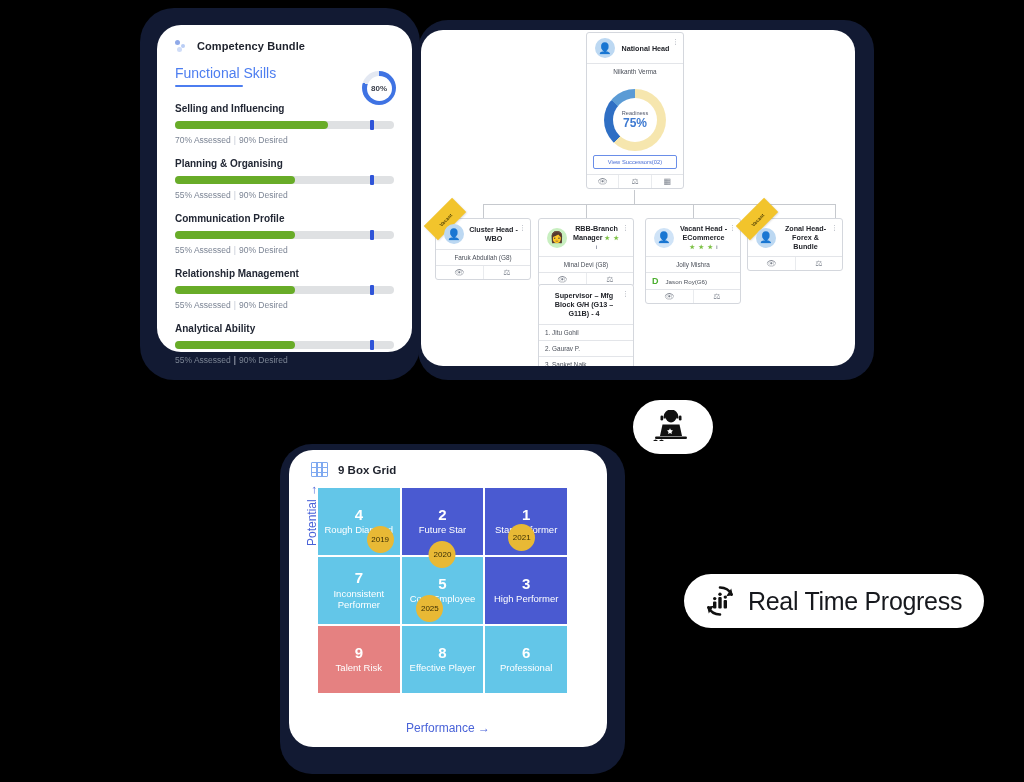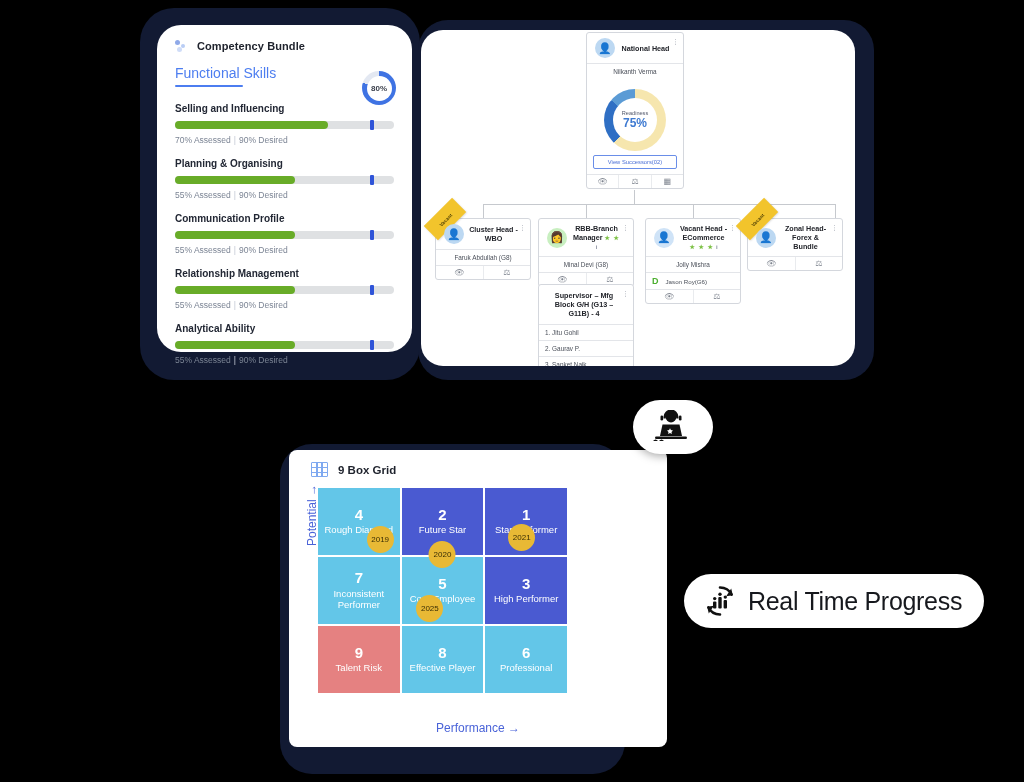--- a/index.html
+++ b/index.html
@@ -129,21 +129,21 @@
   .root-donut-core .lbl { font-size: 5.6px; color: #51576a; }
   .root-donut-core .val { font-size: 12px; color: #3e7ad1; font-weight: bold; }
   .succ-btn {
     margin: 0 6px 5px; border: 1px solid #6a8ee8; border-radius: 2px;
     text-align: center; font-size: 5.8px; color: #4a6fd6; padding: 3px 0;
   }
 
   .conn { position: absolute; background: #c6c9ce; }
 
   
-  #grid-card { left: 289px; top: 450px; width: 378px; height: 297px; border-radius: 8px; }
+  #grid-card { left: 289px; top: 450px; width: 318px; height: 297px; border-radius: 24px; }
   .gg-header { display: flex; align-items: center; gap: 10px; padding: 12px 0 0 22px; }
   .gg-title { font-size: 11.5px; font-weight: bold; color: #1e222c; }
   .grid-icon {
     width: 17px; height: 15px; border: 1.6px solid #7fa9f0; border-radius: 1px;
     position: relative; flex: 0 0 17px;
   }
   .grid-icon i { position: absolute; background: #7fa9f0; }
   .grid-icon .h1 { left: 0; right: 0; top: 4px; height: 1.4px; }
   .grid-icon .h2 { left: 0; right: 0; top: 8.6px; height: 1.4px; }
   .grid-icon .v1 { top: 0; bottom: 0; left: 4.4px; width: 1.4px; }

